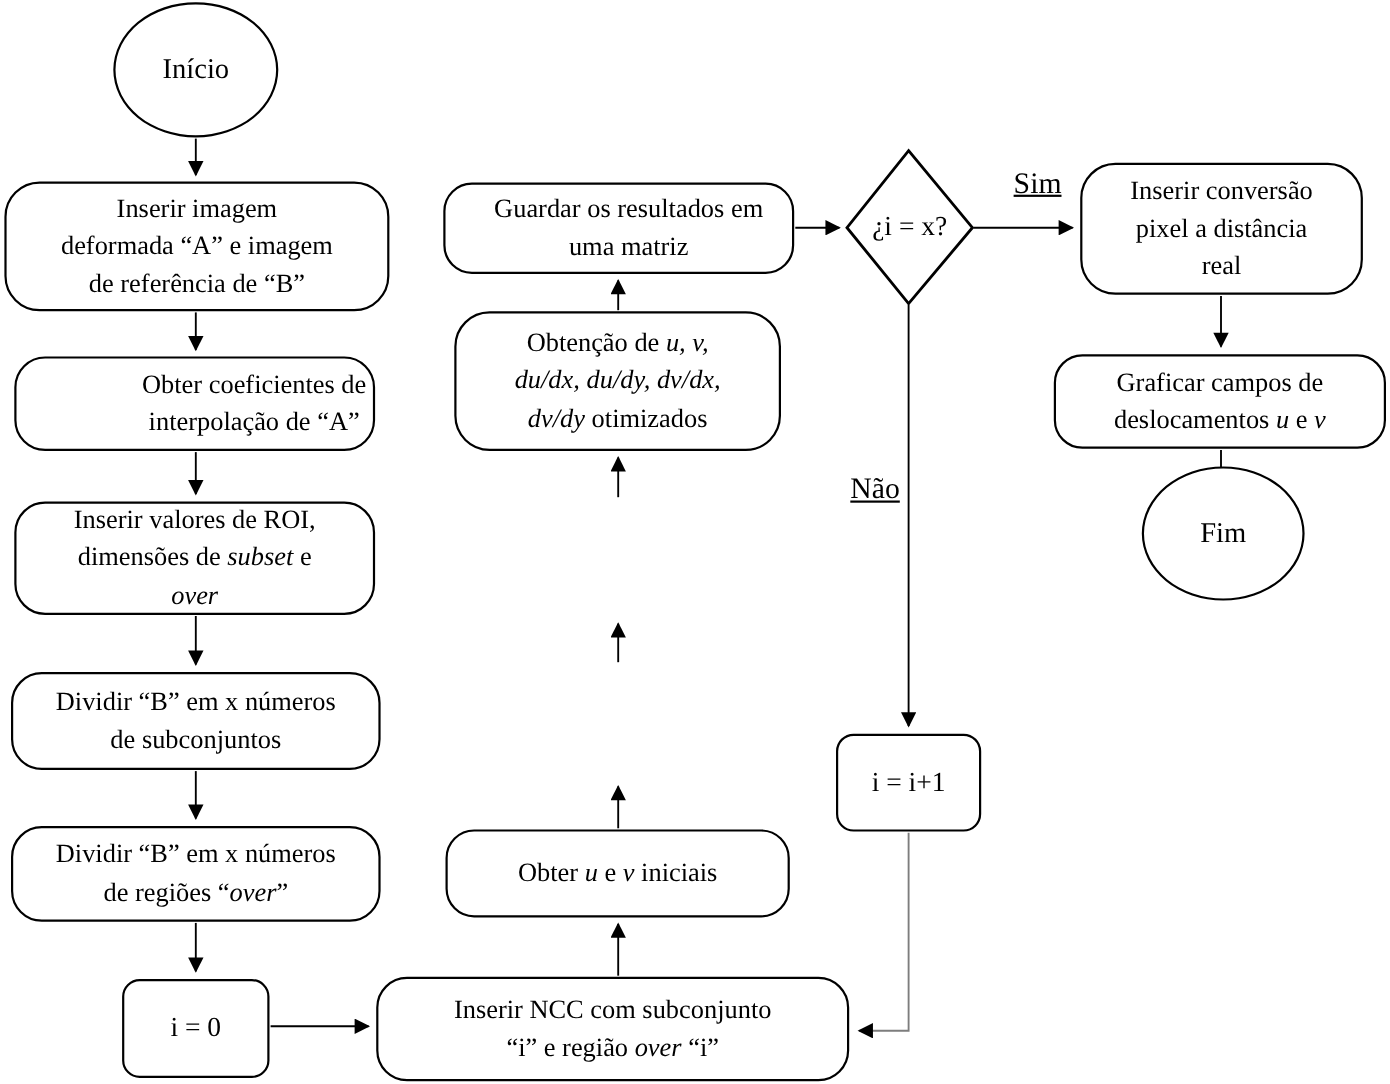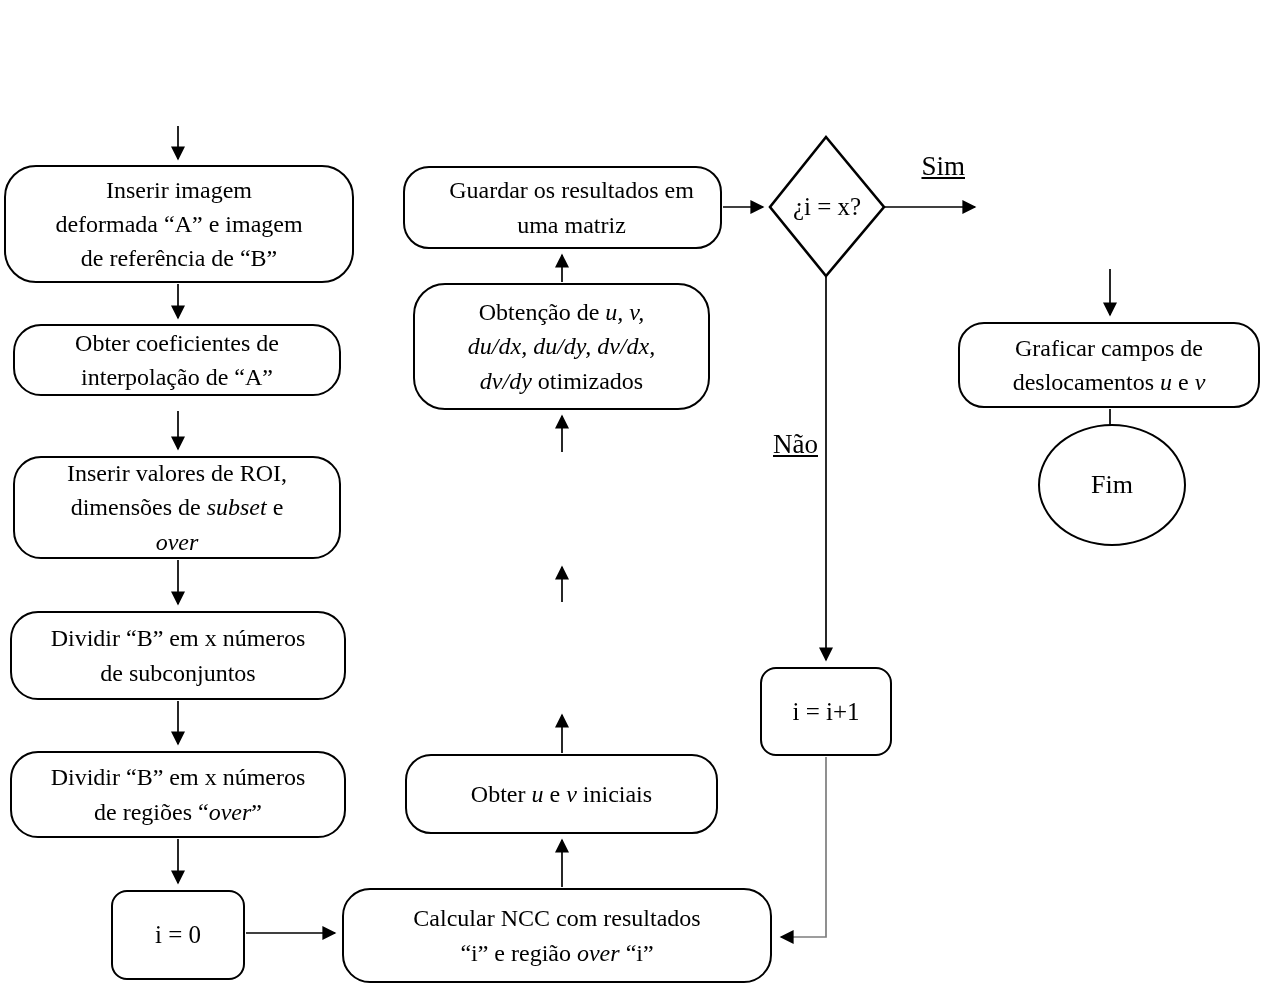--- a/index.html
+++ b/index.html
@@ -94,28 +94,31 @@
     <path class="edge" d="M723,207 L763,207" marker-end="url(#ah)"></path>
     <path class="edge" d="M885,207 L975,207" marker-end="url(#ah)"></path>
     <path class="edge" d="M1110,269 L1110,315" marker-end="url(#ah)"></path>
     <path class="edge" d="M1110,409 L1110,438" marker-end="url(#ah)"></path>
     <path class="edge" d="M826,277 L826,660" marker-end="url(#ah)"></path>
     <path class="edge-loop" d="M826,757 L826,937 L781,937" marker-end="url(#ah)"></path>
 
     <polygon class="diamond" points="826,137 884,207 826,276 770,207"></polygon>
   </svg>
 
+  <div class="node ellipse" style="left:103px; top:2px; width:150px; height:123px;">
+    <span class="lbl"><span>Início</span></span>
+  </div>
 
   <div class="node rect" style="left:4px; top:165px; width:350px; height:118px; border-radius:32px;align-items:center;">
     <span class="lbl"><span>Inserir imagem
 deformada “A” e imagem
 de referência de “B”</span></span>
   </div>
 
-  <div class="node rect" style="left:13px; top:324px; width:328px; height:72px;">
+  <div class="node rect" style="left:13px; top:324px; width:328px; height:86px;justify-content:flex-end;">
     <span class="lbl"><span>Obter coeficientes de
 interpolação de “A”</span></span>
   </div>
 
   <div class="node rect" style="left:13px; top:456px; width:328px; height:103px;">
     <span class="lbl"><span>Inserir valores de ROI,
 dimensões de </span><span class="it">subset</span><span> e
 </span><span class="it">over</span></span>
   </div>
 
@@ -127,21 +130,21 @@
   <div class="node rect" style="left:10px; top:751px; width:336px; height:87px;">
     <span class="lbl"><span>Dividir “B” em x números
 de regiões “</span><span class="it">over</span><span>”</span></span>
   </div>
 
   <div class="node small" style="left:111px; top:890px; width:134px; height:90px;">
     <span class="lbl"><span>i = 0</span></span>
   </div>
 
   <div class="node rect" style="left:342px; top:888px; width:430px; height:95px;">
-    <span class="lbl"><span>Calcular NCC com resultados
+    <span class="lbl"><span>Inserir NCC com subconjunto
 “i” e região </span><span class="it">over</span><span> “i”</span></span>
   </div>
 
   <div class="node rect" style="left:405px; top:754px; width:313px; height:80px; border-radius:26px;">
     <span class="lbl"><span>Obter </span><span class="it">u</span><span> e </span><span class="it">v</span><span> iniciais</span></span>
   </div>
 
 
 
   <div class="node rect" style="left:413px; top:283px; width:297px; height:127px; border-radius:32px;">
@@ -160,20 +163,25 @@
   </div>
 
   <div class="edge-label" style="left:895px; top:152px; width:70px;">
     <span>Sim</span>
   </div>
 
   <div class="edge-label" style="left:748px; top:430px; width:70px;">
     <span>Não</span>
   </div>
 
+  <div class="node rect" style="left:982px; top:148px; width:257px; height:120px; border-radius:32px;">
+    <span class="lbl"><span>Inserir conversão
+pixel a distância
+real</span></span>
+  </div>
 
   <div class="node rect" style="left:958px; top:322px; width:302px; height:86px; border-radius:26px;">
     <span class="lbl"><span>Graficar campos de
 deslocamentos </span><span class="it">u</span><span> e </span><span class="it">v</span></span>
   </div>
 
   <div class="node ellipse" style="left:1038px; top:424px; width:148px; height:122px;">
     <span class="lbl"><span>Fim</span></span>
   </div>
 

